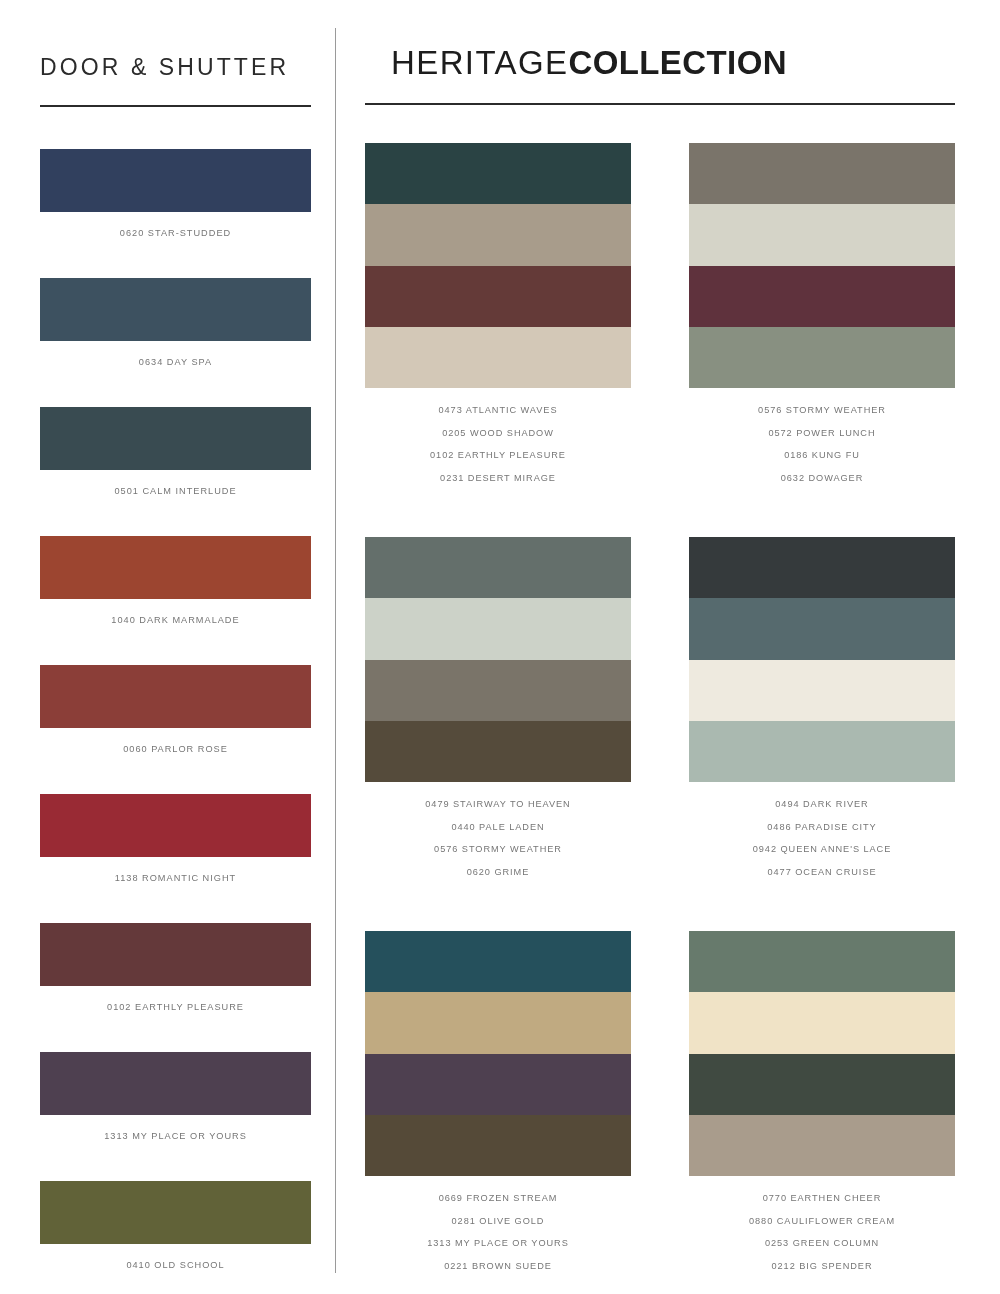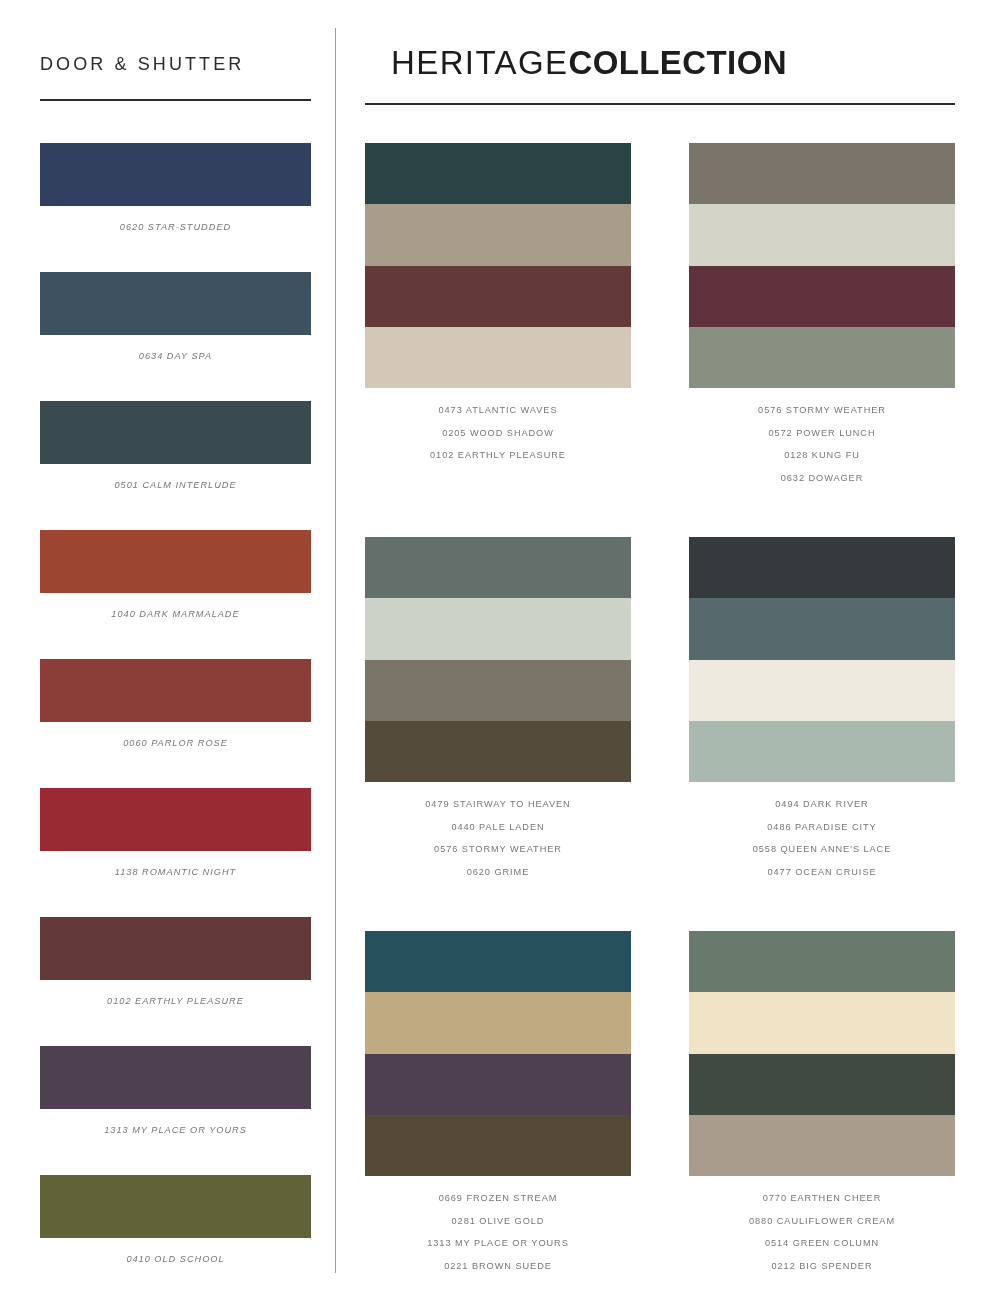--- a/index.html
+++ b/index.html
@@ -36,21 +36,21 @@
 
   
   .left-panel {
     width: 335px;
     box-sizing: border-box;
     padding: 0 24px 0 40px;
     position: relative;
   }
 
   .left-title {
-    font-size: 18px;
+    font-size: 23px;
     letter-spacing: 3.1px;
     color: #2b2b2b;
     font-weight: 400;
     margin: 0;
     padding-top: 54px;
     white-space: nowrap;
   }
 
   .left-rule {
     height: 2px;
@@ -74,21 +74,20 @@
   }
 
   .swatch-label {
     text-align: center;
     width: 271px;
     font-size: 9.2px;
     letter-spacing: 1.0px;
     color: #767676;
     margin-top: 16px;
     white-space: nowrap;
-    font-style: italic;
   }
 
   
   .right-panel {
     width: 665px;
     box-sizing: border-box;
     padding: 0 45px 0 30px;
     position: relative;
   }
 
@@ -206,33 +205,34 @@
           <div class="palette-stack">
             <div class="palette-stripe" style="background: rgb(42, 67, 68);"></div>
             <div class="palette-stripe" style="background: rgb(168, 156, 139);"></div>
             <div class="palette-stripe" style="background: rgb(100, 58, 56);"></div>
             <div class="palette-stripe" style="background: rgb(211, 200, 183);"></div>
           </div>
           <div class="palette-labels">
             <div class="palette-label">0473 ATLANTIC WAVES</div>
             <div class="palette-label">0205 WOOD SHADOW</div>
             <div class="palette-label">0102 EARTHLY PLEASURE</div>
+            <div class="palette-label">0231 DESERT MIRAGE</div>
           </div>
         </div>
         <div class="palette">
           <div class="palette-stack">
             <div class="palette-stripe" style="background: rgb(122, 116, 106);"></div>
             <div class="palette-stripe" style="background: rgb(213, 212, 200);"></div>
             <div class="palette-stripe" style="background: rgb(95, 50, 61);"></div>
             <div class="palette-stripe" style="background: rgb(136, 144, 129);"></div>
           </div>
           <div class="palette-labels">
             <div class="palette-label">0576 STORMY WEATHER</div>
             <div class="palette-label">0572 POWER LUNCH</div>
-            <div class="palette-label">0128 KUNG FU</div>
+            <div class="palette-label">0186 KUNG FU</div>
             <div class="palette-label">0632 DOWAGER</div>
           </div>
         </div>
         <div class="palette">
           <div class="palette-stack">
             <div class="palette-stripe" style="background: rgb(100, 111, 107);"></div>
             <div class="palette-stripe" style="background: rgb(204, 210, 200);"></div>
             <div class="palette-stripe" style="background: rgb(122, 116, 105);"></div>
             <div class="palette-stripe" style="background: rgb(85, 75, 59);"></div>
           </div>
@@ -246,21 +246,21 @@
         <div class="palette">
           <div class="palette-stack">
             <div class="palette-stripe" style="background: rgb(53, 58, 60);"></div>
             <div class="palette-stripe" style="background: rgb(86, 106, 110);"></div>
             <div class="palette-stripe" style="background: rgb(238, 234, 223);"></div>
             <div class="palette-stripe" style="background: rgb(170, 185, 176);"></div>
           </div>
           <div class="palette-labels">
             <div class="palette-label">0494 DARK RIVER</div>
             <div class="palette-label">0486 PARADISE CITY</div>
-            <div class="palette-label">0558 QUEEN ANNE'S LACE</div>
+            <div class="palette-label">0942 QUEEN ANNE'S LACE</div>
             <div class="palette-label">0477 OCEAN CRUISE</div>
           </div>
         </div>
         <div class="palette">
           <div class="palette-stack">
             <div class="palette-stripe" style="background: rgb(37, 80, 92);"></div>
             <div class="palette-stripe" style="background: rgb(192, 170, 129);"></div>
             <div class="palette-stripe" style="background: rgb(78, 64, 80);"></div>
             <div class="palette-stripe" style="background: rgb(85, 74, 56);"></div>
           </div>
@@ -274,20 +274,20 @@
         <div class="palette">
           <div class="palette-stack">
             <div class="palette-stripe" style="background: rgb(103, 122, 108);"></div>
             <div class="palette-stripe" style="background: rgb(240, 227, 198);"></div>
             <div class="palette-stripe" style="background: rgb(64, 74, 65);"></div>
             <div class="palette-stripe" style="background: rgb(169, 156, 140);"></div>
           </div>
           <div class="palette-labels">
             <div class="palette-label">0770 EARTHEN CHEER</div>
             <div class="palette-label">0880 CAULIFLOWER CREAM</div>
-            <div class="palette-label">0514 GREEN COLUMN</div>
+            <div class="palette-label">0253 GREEN COLUMN</div>
             <div class="palette-label">0212 BIG SPENDER</div>
           </div>
         </div>
       </div>
   </div>
 
 </div>
 
 </body></html>

